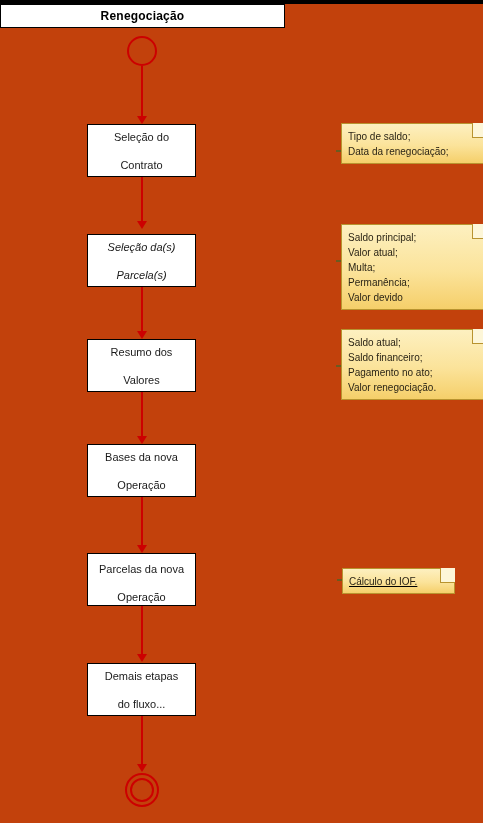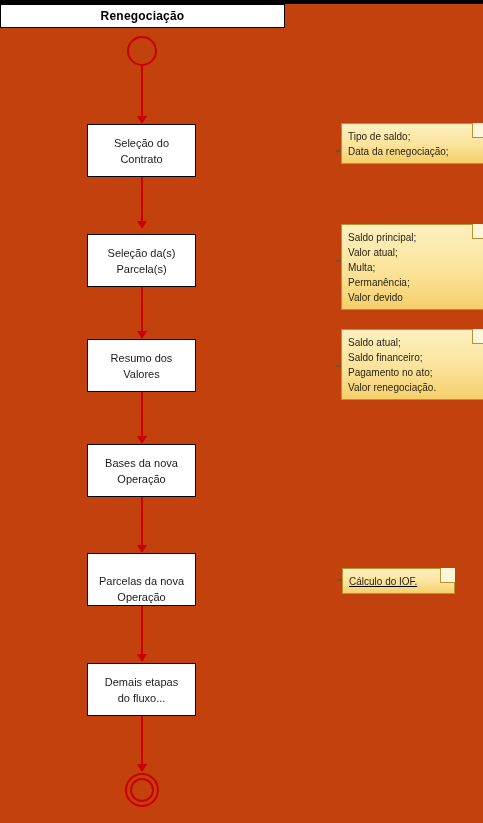--- a/index.html
+++ b/index.html
@@ -84,20 +84,21 @@
     width: 109px;
     height: 53px;
     background: #ffffff;
     border: 1px solid #000000;
     box-sizing: border-box;
     display: flex;
     flex-direction: column;
     align-items: center;
     justify-content: center;
     text-align: center;
+    gap: 12px;
   }
   .process-box .box-line {
     font-size: 11px;
     color: #1a1a1a;
     line-height: 16px;
     white-space: nowrap;
   }
 
   
   .connector {
@@ -161,21 +162,21 @@
   <div class="arrowhead" style="left:137px; top:112px;"></div>
 
   <div class="process-box" style="top:120px;">
     <span class="box-line">Seleção do</span>
     <span class="box-line">Contrato</span>
   </div>
 
   <div class="connector" style="top:173px; height:44px;"></div>
   <div class="arrowhead" style="left:137px; top:217px;"></div>
 
-  <div class="process-box" style="top:230px;">
+  <div class="process-box" style="top:230px;font-style:italic;">
     <span class="box-line">Seleção da(s)</span>
     <span class="box-line">Parcela(s)</span>
   </div>
 
   <div class="connector" style="top:283px; height:44px;"></div>
   <div class="arrowhead" style="left:137px; top:327px;"></div>
 
   <div class="process-box" style="top:335px;">
     <span class="box-line">Resumo dos</span>
     <span class="box-line">Valores</span>

